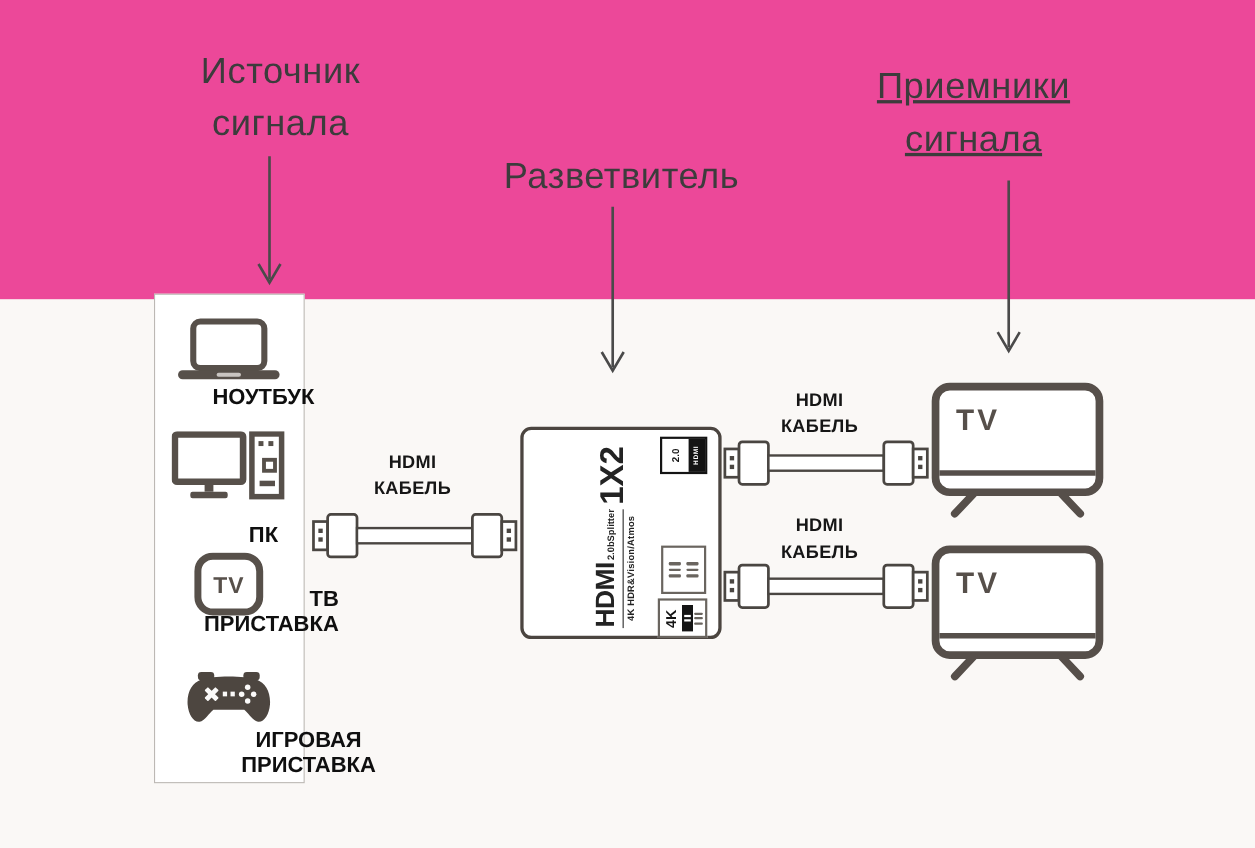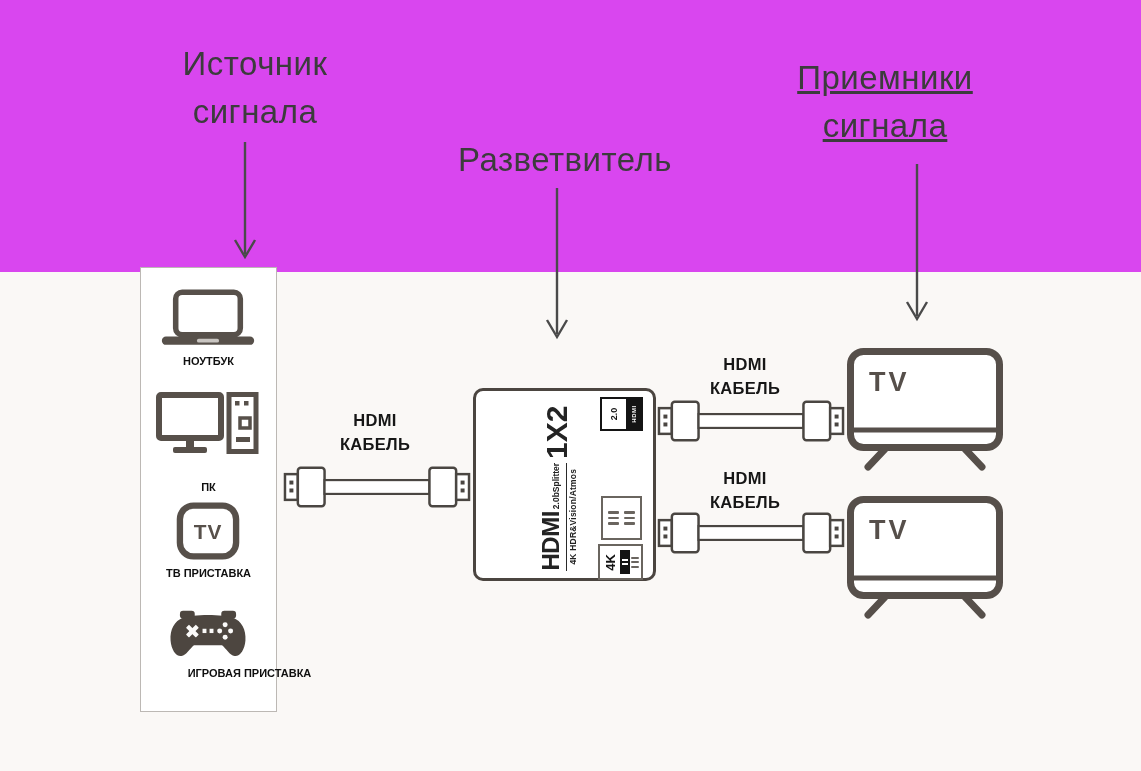--- a/index.html
+++ b/index.html
@@ -1,34 +1,34 @@
 <!DOCTYPE html>
 <html><head>
 <meta charset="utf-8">
 <style>
   html,body{margin:0;padding:0;background:#ffffff;}
   .stage{
-    position:relative;width:1141px;height:771px;background:#d946ef;
+    position:relative;width:1141px;height:771px;background:#ec4899;
     font-family:"Liberation Sans",sans-serif;overflow:hidden;
   }
   .band{position:absolute;left:0;top:272px;width:1141px;height:499px;background:#faf8f6;}
   .abs{position:absolute;}
   
   .heading{
     position:absolute;text-align:center;color:#3c3c3c;font-size:33px;
     font-weight:500;line-height:48px;letter-spacing:0.5px;
   }
   
   .source-box{
     position:absolute;left:140px;top:267px;width:137px;height:445px;
     background:#ffffff;border:1.5px solid #bcb8b4;box-sizing:border-box;
   }
   .dev-label{
     position:absolute;width:137px;text-align:center;color:#0f0f0f;
-    font-weight:bold;font-size:11px;line-height:23px;
+    font-weight:bold;font-size:20px;line-height:23px;padding-left:31px;
   }
   
   .cable-label{
     position:absolute;width:150px;text-align:center;color:#161616;
     font-weight:bold;font-size:16.5px;line-height:24px;letter-spacing:0.3px;
   }
   
   .splitter{
     position:absolute;left:473px;top:388px;width:183px;height:193px;
     background:#ffffff;border:3px solid #4b4540;border-radius:10px;box-sizing:border-box;
@@ -117,21 +117,21 @@
     <rect x="88" y="9" width="4.5" height="4.5" fill="#57504a"></rect>
     <rect x="84" y="26" width="10" height="10" fill="#ffffff" stroke="#57504a" stroke-width="3.5"></rect>
     <rect x="80" y="45" width="14" height="5" fill="#57504a"></rect>
   </svg>
   <div class="dev-label" style="left:140px;top:476px;">ПК</div>
 
   <svg class="abs" style="left:176px;top:502px;" width="64" height="58" viewBox="0 0 70 64">
     <rect x="4" y="4" width="62" height="56" rx="15" fill="#ffffff" stroke="#57504a" stroke-width="7"></rect>
     <text x="35" y="41" text-anchor="middle" font-family="Liberation Sans, sans-serif" font-size="23" font-weight="bold" letter-spacing="1" fill="#57504a">TV</text>
   </svg>
-  <div class="dev-label" style="left:140px;top:562px;">ТВ ПРИСТАВКА</div>
+  <div class="dev-label" style="left:140px;top:534px;text-align:right;">ТВ ПРИСТАВКА</div>
 
   <svg class="abs" style="left:169px;top:610px;" width="78" height="50" viewBox="0 0 100 62">
     <rect x="14" y="0" width="19" height="10" rx="4" fill="#4d4640"></rect>
     <rect x="67" y="0" width="19" height="10" rx="4" fill="#4d4640"></rect>
     <path d="M18,9 C30,4 70,4 82,9 C93,13 99,24 98,38 C97,50 91,59 84,58 C78,57 73,48 68,44 L32,44 C27,48 22,57 16,58 C9,59 3,50 2,38 C1,24 7,13 18,9 Z" fill="#4d4640"></path>
     <g transform="translate(30,26)">
       <rect x="-9" y="-2.8" width="18" height="5.6" rx="1" transform="rotate(45)" fill="#fbfaf9"></rect>
       <rect x="-9" y="-2.8" width="18" height="5.6" rx="1" transform="rotate(-45)" fill="#fbfaf9"></rect>
     </g>
     <rect x="43" y="23" width="5" height="5.5" fill="#fbfaf9"></rect>

